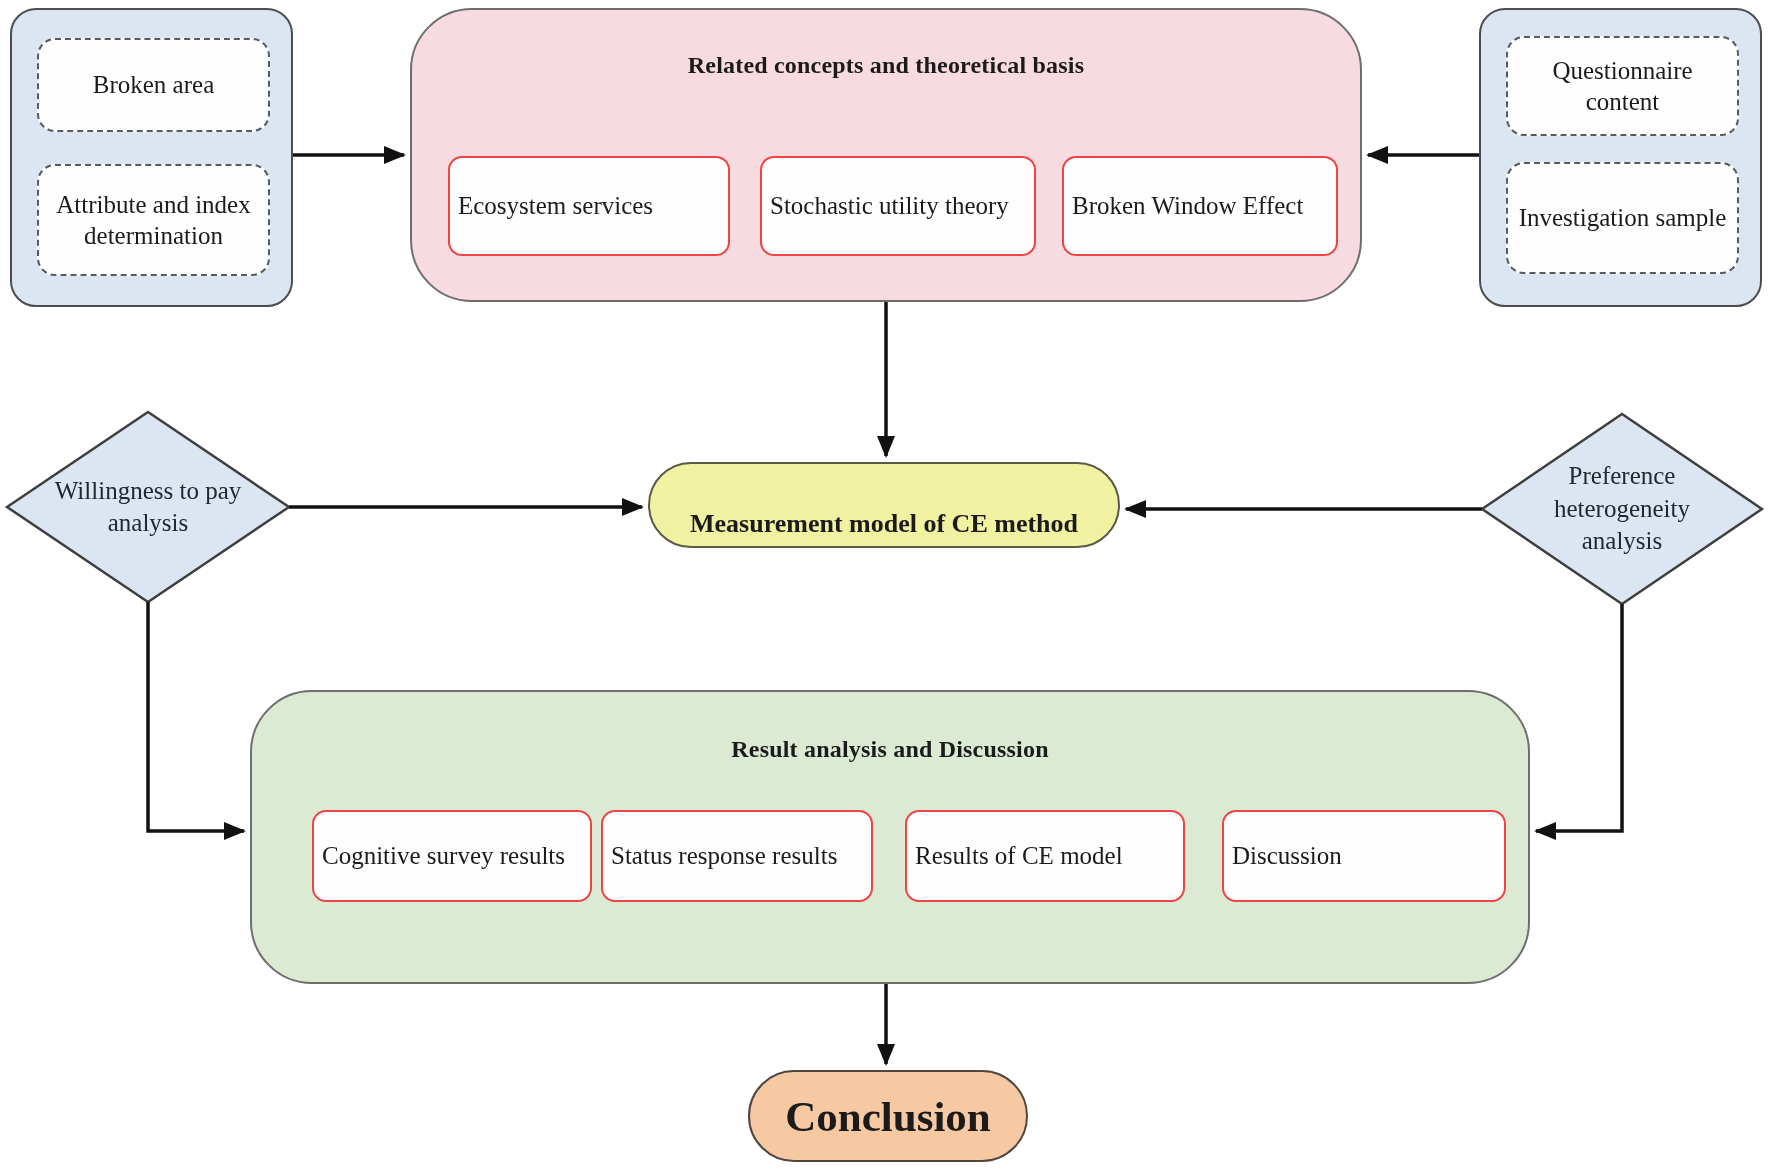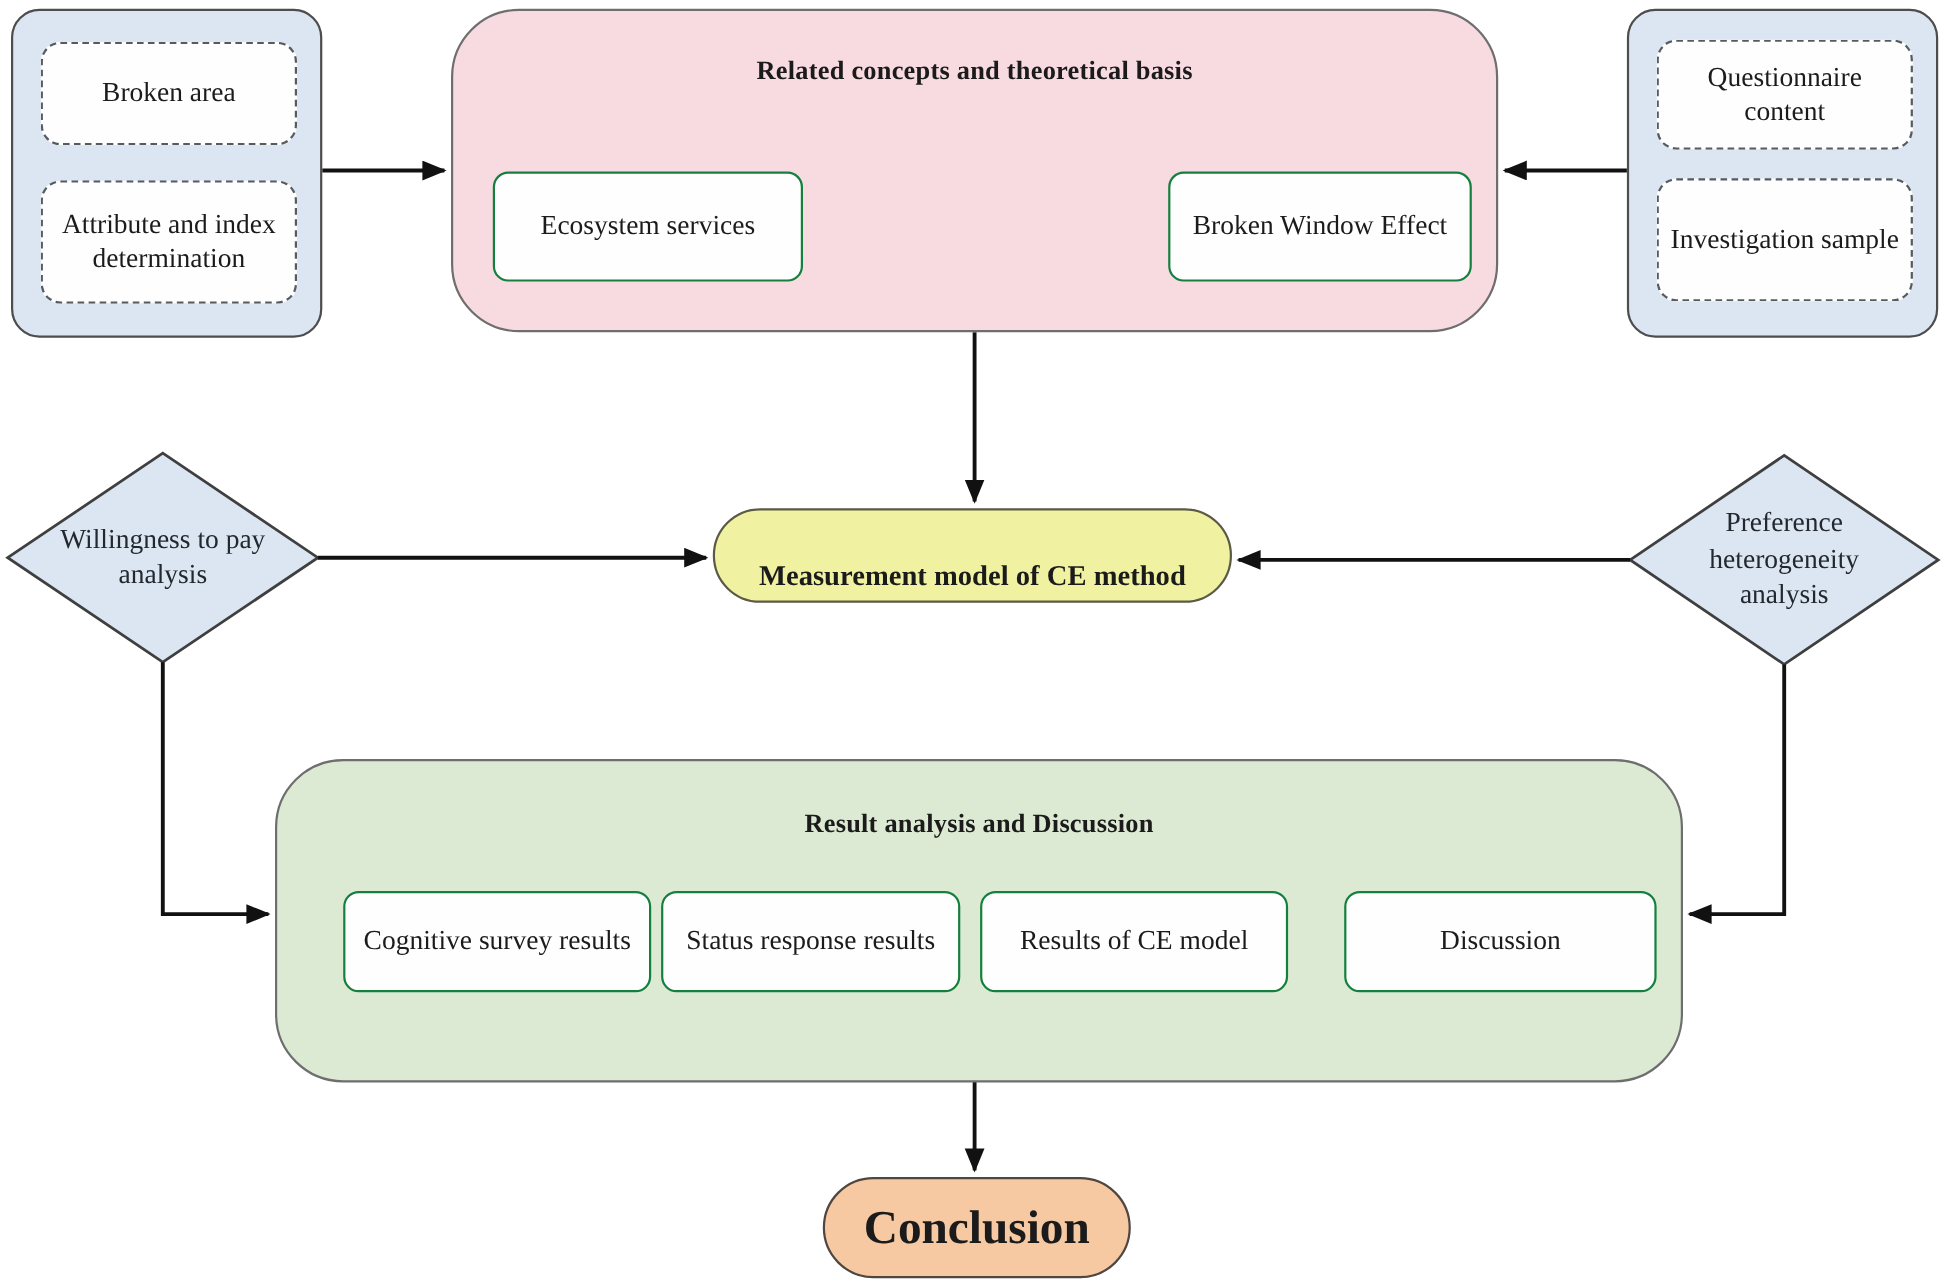--- a/index.html
+++ b/index.html
@@ -32,22 +32,22 @@
   .pill-orange{
     background:#f6c9a3;border:2.5px solid #4f4640;border-radius:46px;
     display:flex;align-items:center;justify-content:center;
   }
   .dashed-box{
     background:#fefefe;border:2.5px dashed #565b60;border-radius:18px;
     display:flex;align-items:center;justify-content:center;
     text-align:center;font-size:25px;line-height:1.25;padding:4px 10px;
   }
   .white-box{
-    background:#fefefe;border:2px solid #15803d;border-radius:14px;
-    display:flex;align-items:center;justify-content:center;
+    background:#fefefe;border:2px solid #ef4444;border-radius:14px;
+    display:flex;align-items:center;
     text-align:center;font-size:25px;line-height:1.2;padding:16px 8px;
   }
   .section-title{
     position:absolute;left:0;right:0;text-align:center;
     font-weight:bold;font-size:24px;letter-spacing:0.2px;
   }
   .diamond-label{
     position:absolute;display:flex;align-items:center;justify-content:center;
     text-align:center;font-size:25px;line-height:1.3;color:#23272e;
   }
@@ -95,20 +95,23 @@
     <div class="abs dashed-box" style="left:25px;top:152px;width:233px;height:112px;">
       <span>Investigation sample</span>
     </div>
   </div>
 
   <div class="abs box-pink" style="left:410px;top:8px;width:952px;height:294px;">
     <div class="section-title" style="top:42px;">Related concepts and theoretical basis</div>
     <div class="abs white-box" style="left:36px;top:146px;width:282px;height:100px;">
       <span>Ecosystem services</span>
     </div>
+    <div class="abs white-box" style="left:348px;top:146px;width:276px;height:100px;">
+      <span>Stochastic utility theory</span>
+    </div>
     <div class="abs white-box" style="left:650px;top:146px;width:276px;height:100px;">
       <span>Broken Window Effect</span>
     </div>
   </div>
 
   <div class="diamond-label" style="left:38px;top:448px;width:220px;height:118px;">
     <span>Willingness to pay analysis</span>
   </div>
   <div class="diamond-label" style="left:1512px;top:438px;width:220px;height:142px;">
     <span>Preference heterogeneity analysis</span>
@@ -119,21 +122,21 @@
   </div>
 
   <div class="abs box-green" style="left:250px;top:690px;width:1280px;height:294px;">
     <div class="section-title" style="top:44px;">Result analysis and Discussion</div>
     <div class="abs white-box" style="left:32px;top:118px;width:280px;height:92px;margin-left:28px;">
       <span>Cognitive survey results</span>
     </div>
     <div class="abs white-box" style="left:349px;top:118px;width:272px;height:92px;">
       <span>Status response results</span>
     </div>
-    <div class="abs white-box" style="left:639px;top:118px;width:280px;height:92px;">
+    <div class="abs white-box" style="left:653px;top:118px;width:280px;height:92px;">
       <span>Results of CE model</span>
     </div>
     <div class="abs white-box" style="left:970px;top:118px;width:284px;height:92px;">
       <span>Discussion</span>
     </div>
   </div>
 
   <div class="abs pill-orange" style="left:748px;top:1070px;width:280px;height:92px;">
     <span class="conclusion-label">Conclusion</span>
   </div>

